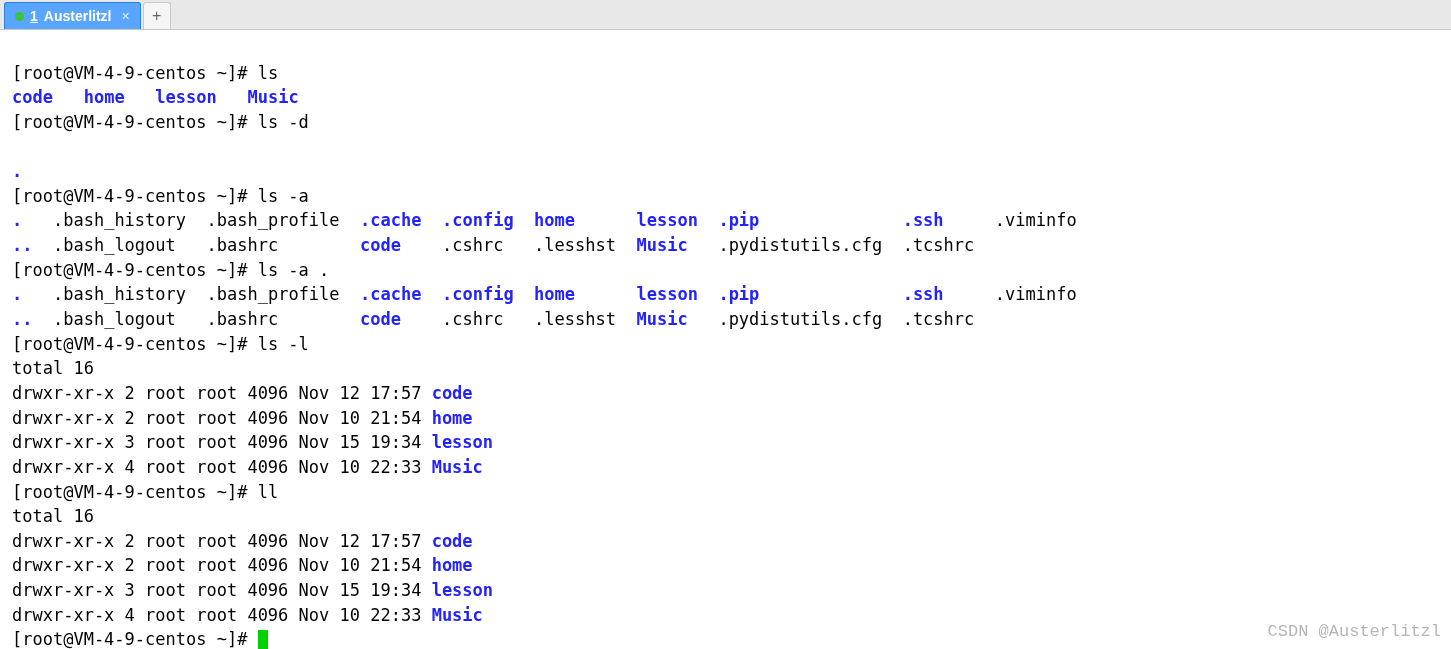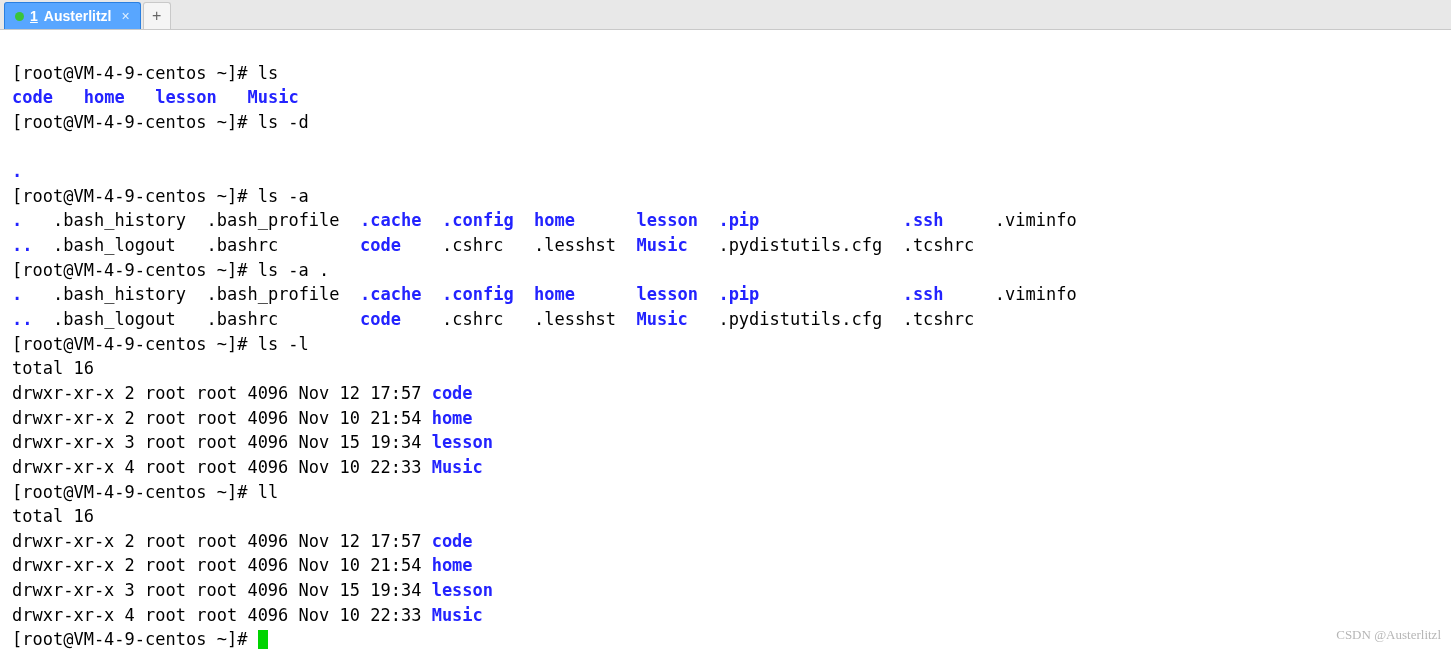--- a/index.html
+++ b/index.html
@@ -28,21 +28,21 @@
     padding: 6px 6px 20px 12px; white-space: pre; line-height: 1.45;
     color: #000; position: relative; height: calc(649px - 30px);
   }
   .b { color: #2323ff; font-weight: bold; }
   .cursor {
     display: inline-block; width: 10px; height: 19px; background: #00d400;
     vertical-align: text-bottom;
   }
   .watermark {
     position: absolute; right: 10px; bottom: 4px;
-    color: rgba(120,120,120,0.55); font-size: 13px; font-family: Liberation Serif, serif;
+    color: rgba(120,120,120,0.55); font-size: 17px; font-family: Liberation Mono, monospace;
   }
   .tab-index { text-decoration: underline; }
 </style>
 </head>
 <body>
 
 <div class="tabbar">
   <div class="tab">
     <span class="dot"></span>
     <span class="tab-index">1</span>

